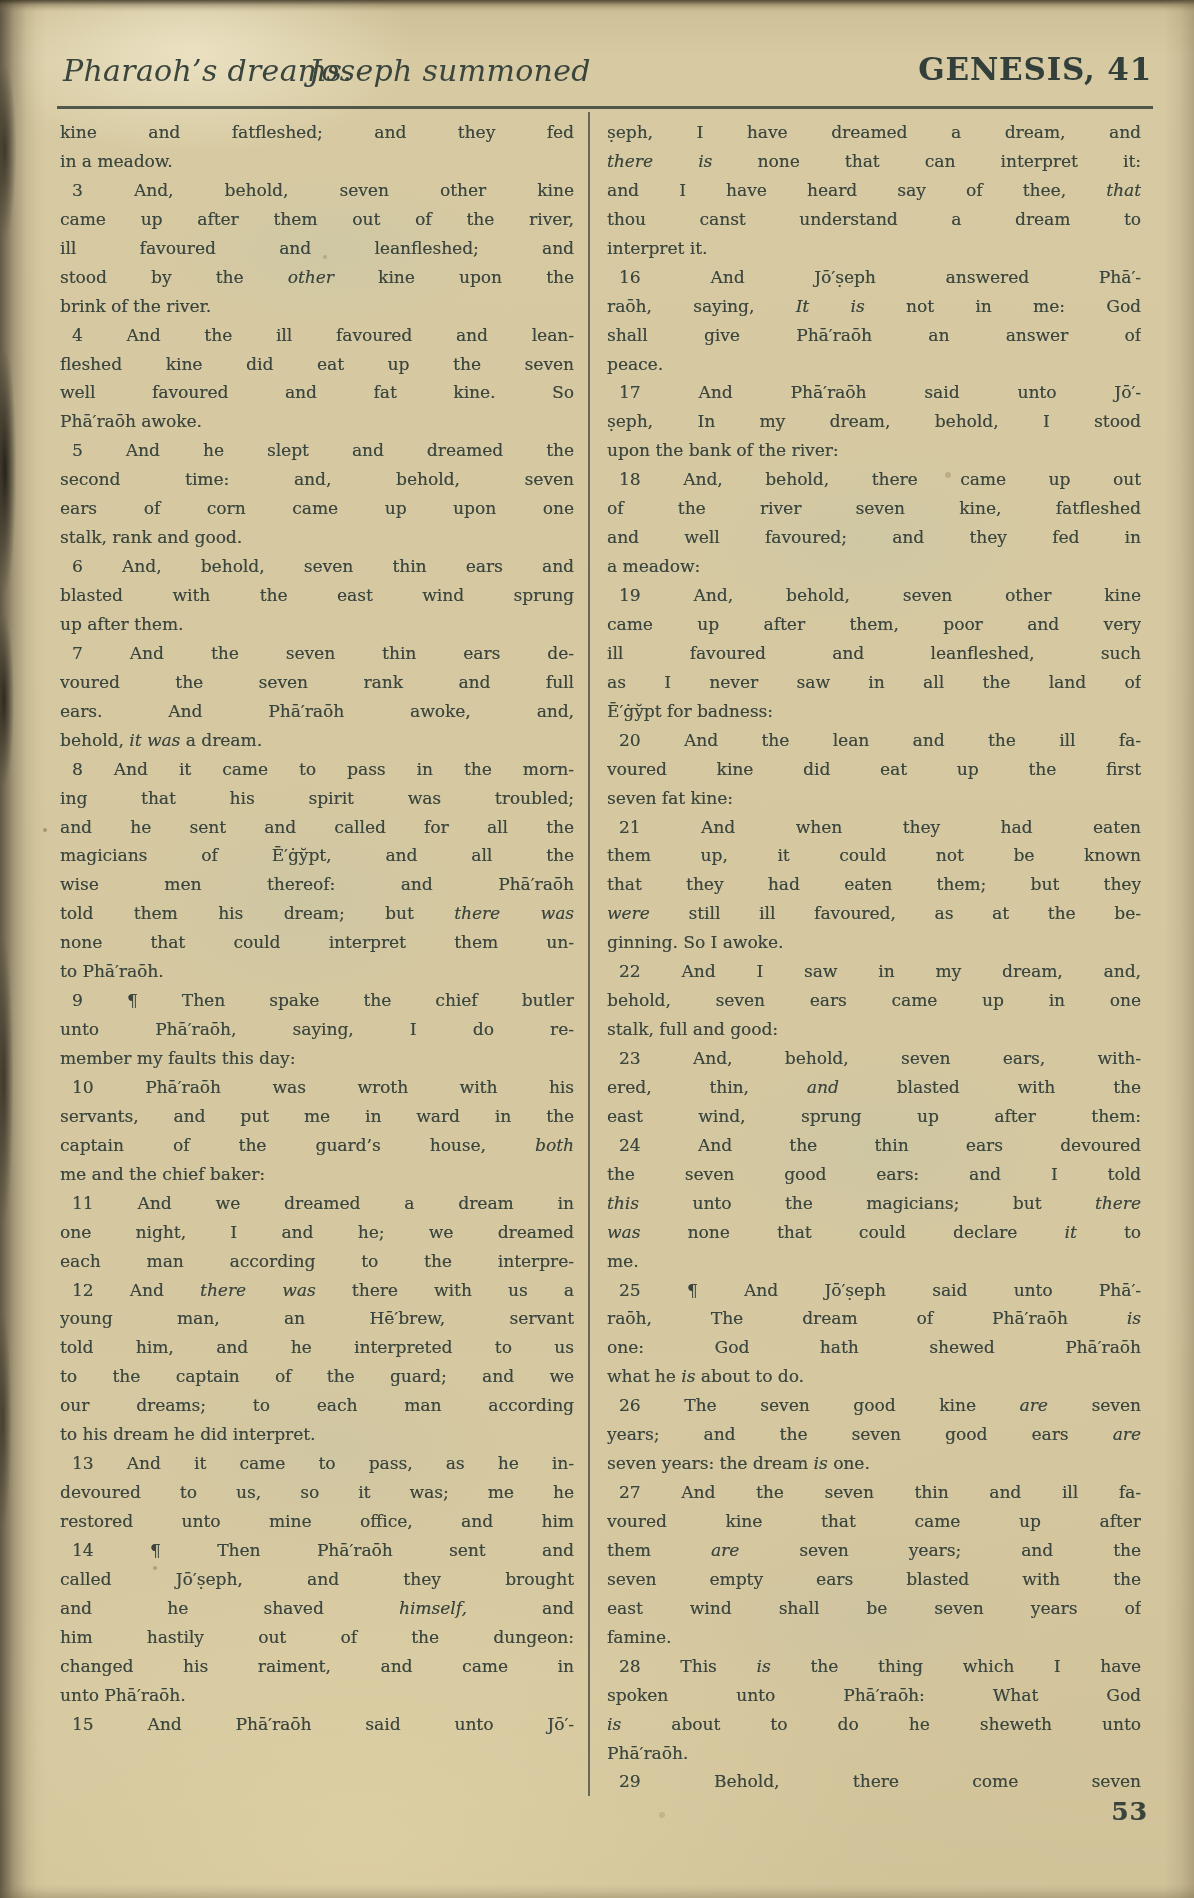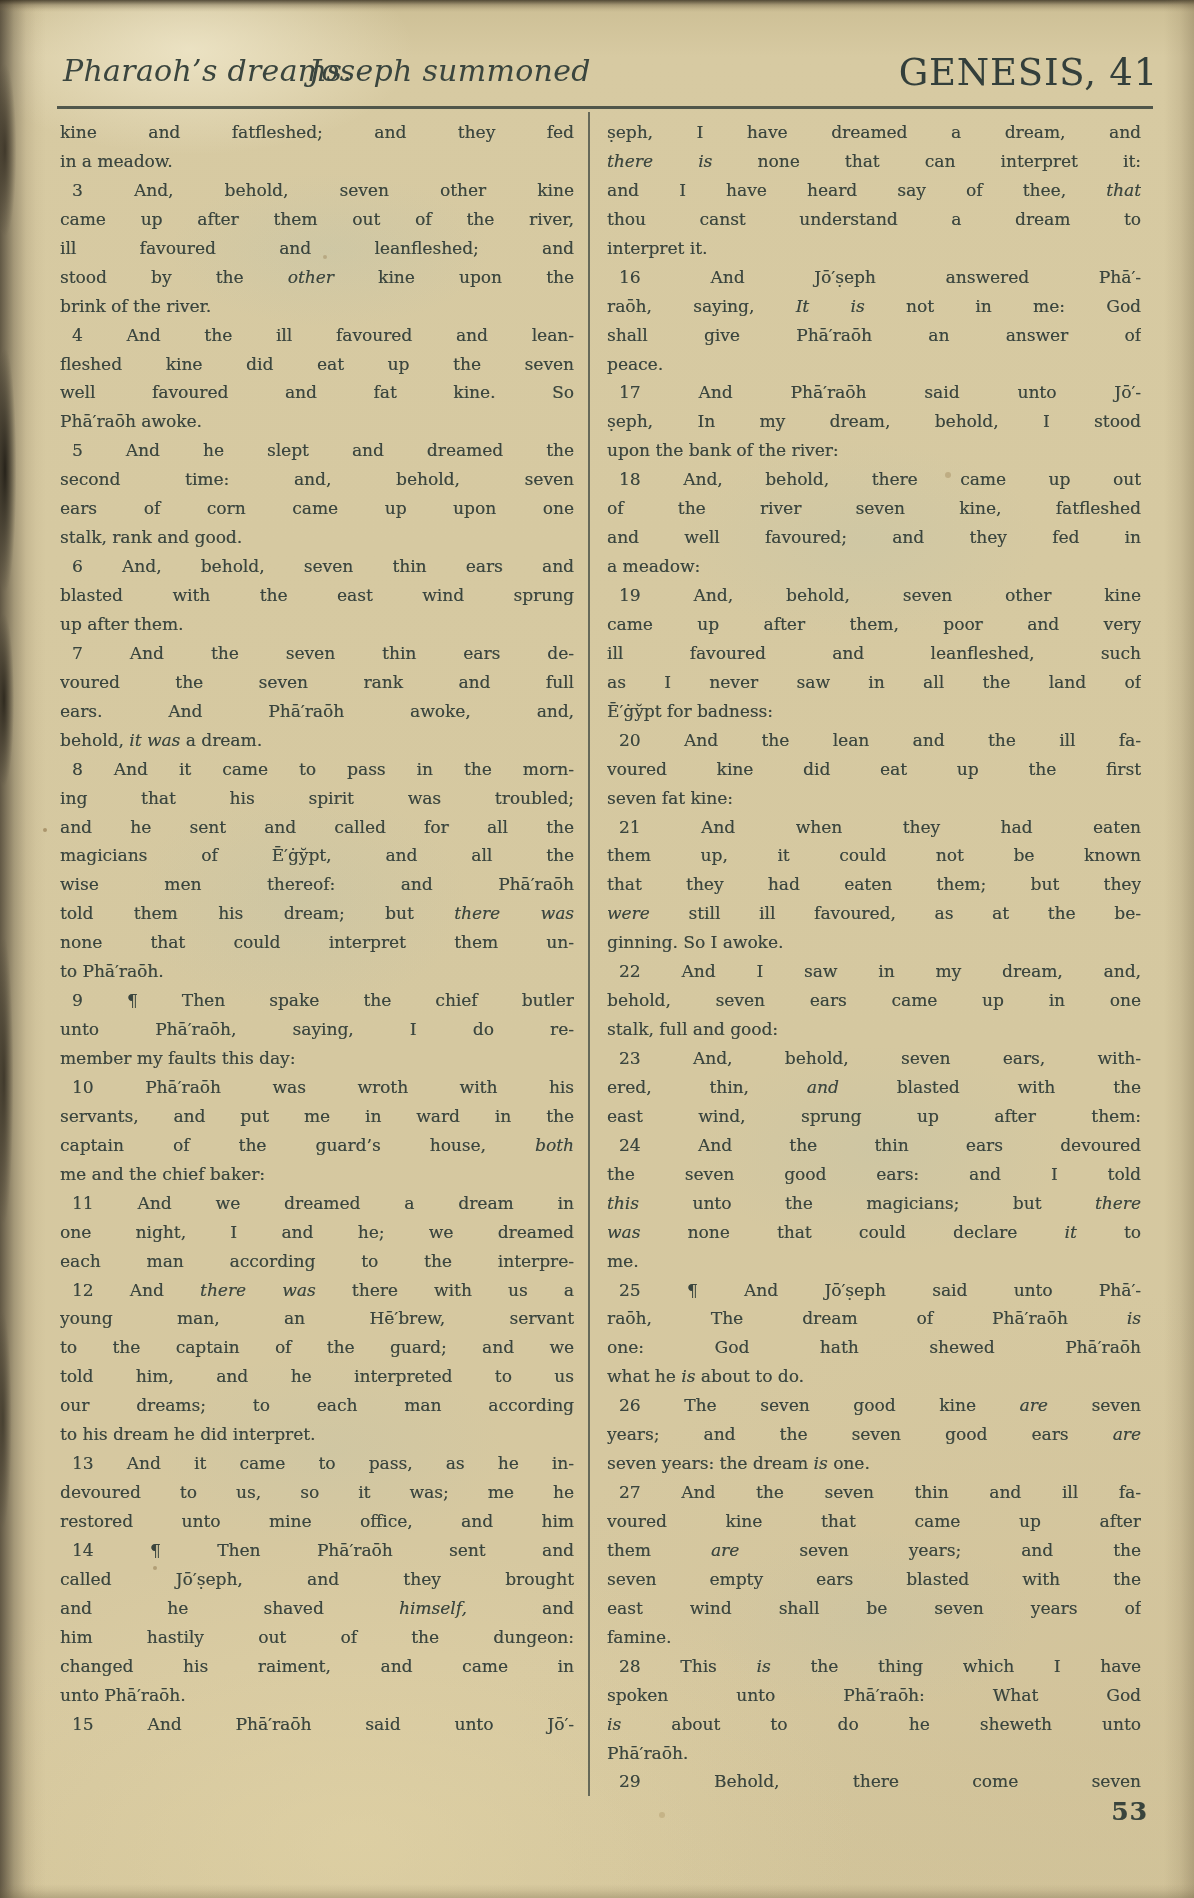--- a/index.html
+++ b/index.html
@@ -51,21 +51,21 @@
   .specks{position:absolute;left:43px;top:828px;width:4px;height:4px;border-radius:50%;
     background:rgba(136,108,66,0.55);pointer-events:none;z-index:2;
     box-shadow: 903px -355px 0 1px rgba(150,120,75,0.35),
                 110px 738px 0 0 rgba(136,108,66,0.45),
                 617px 985px 0 1px rgba(160,132,84,0.30),
                 280px -573px 0 0 rgba(140,112,70,0.35);}
   .ink{color:#3a453e;}
   .header{position:absolute;top:53px;left:0;width:100%;height:42px;z-index:2;}
   .rh-left{position:absolute;left:63px;top:0;font-style:italic;font-size:30px;letter-spacing:0.3px;}
   .rh-mid{position:absolute;left:309px;top:0;font-style:italic;font-size:30px;letter-spacing:0.3px;}
-  .rh-book{position:absolute;right:36px;top:-2px;font-weight:normal;font-size:37px;letter-spacing:0.8px;color:#333f3b;}
+  .rh-book{position:absolute;right:42px;top:-2px;font-weight:bold;font-size:31px;letter-spacing:0.8px;color:#333f3b;}
   .rule{position:absolute;left:57px;top:106px;width:1096px;height:3px;background:rgba(56,66,59,0.85);z-index:2;}
   .divider{position:absolute;left:588px;top:112px;width:2px;height:1684px;background:rgba(58,68,61,0.72);z-index:2;}
   .col{position:absolute;top:118px;z-index:2;font-size:17px;
        text-rendering:optimizeLegibility;}
   .col-left{left:60px;width:514px;}
   .col-right{left:607px;width:534px;}
   .line{height:28.95px;line-height:28.95px;overflow:hidden;white-space:nowrap0;
         text-align:justify;text-align-last:justify;
         text-shadow:0.3px 0.3px 0.4px rgba(54,65,58,0.5);}
   .line.pe{text-align-last:left;}
@@ -130,22 +130,22 @@
       <div class="line pe">member my faults this day:</div>
       <div class="line vs">10 Phā′raōh was wroth with his</div>
       <div class="line">servants, and put me in ward in the</div>
       <div class="line">captain of the guard’s house, <i>both</i></div>
       <div class="line pe">me and the chief baker:</div>
       <div class="line vs">11 And we dreamed a dream in</div>
       <div class="line">one night, I and he; we dreamed</div>
       <div class="line">each man according to the interpre-</div>
       <div class="line vs">12 And <i>there was</i> there with us a</div>
       <div class="line">young man, an Hē′brew, servant</div>
+      <div class="line">told him, and he interpreted to us</div>
       <div class="line">to the captain of the guard; and we</div>
-      <div class="line">told him, and he interpreted to us</div>
       <div class="line">our dreams; to each man according</div>
       <div class="line pe">to his dream he did interpret.</div>
       <div class="line vs">13 And it came to pass, as he in-</div>
       <div class="line">devoured to us, so it was; me he</div>
       <div class="line">restored unto mine office, and him</div>
       <div class="line vs">14  ¶  Then Phā′raōh sent and</div>
       <div class="line">called Jō′ṣeph, and they brought</div>
       <div class="line">and he shaved <i>himself,</i> and</div>
       <div class="line">him hastily out of the dungeon:</div>
       <div class="line">changed his raiment, and came in</div>

